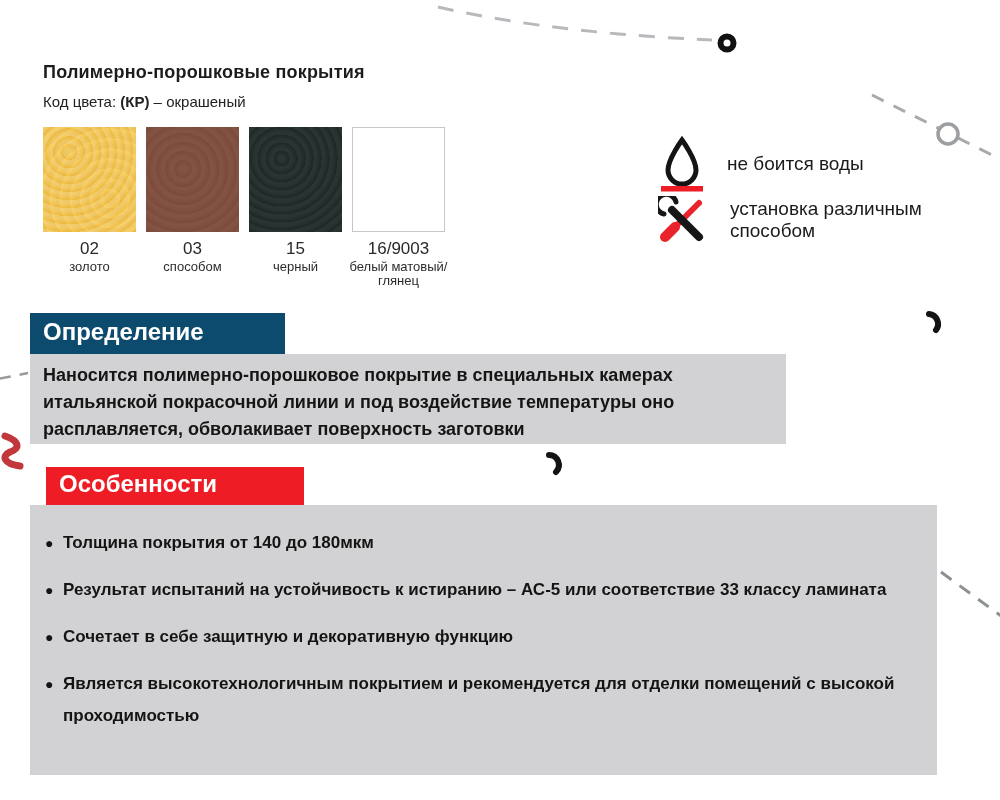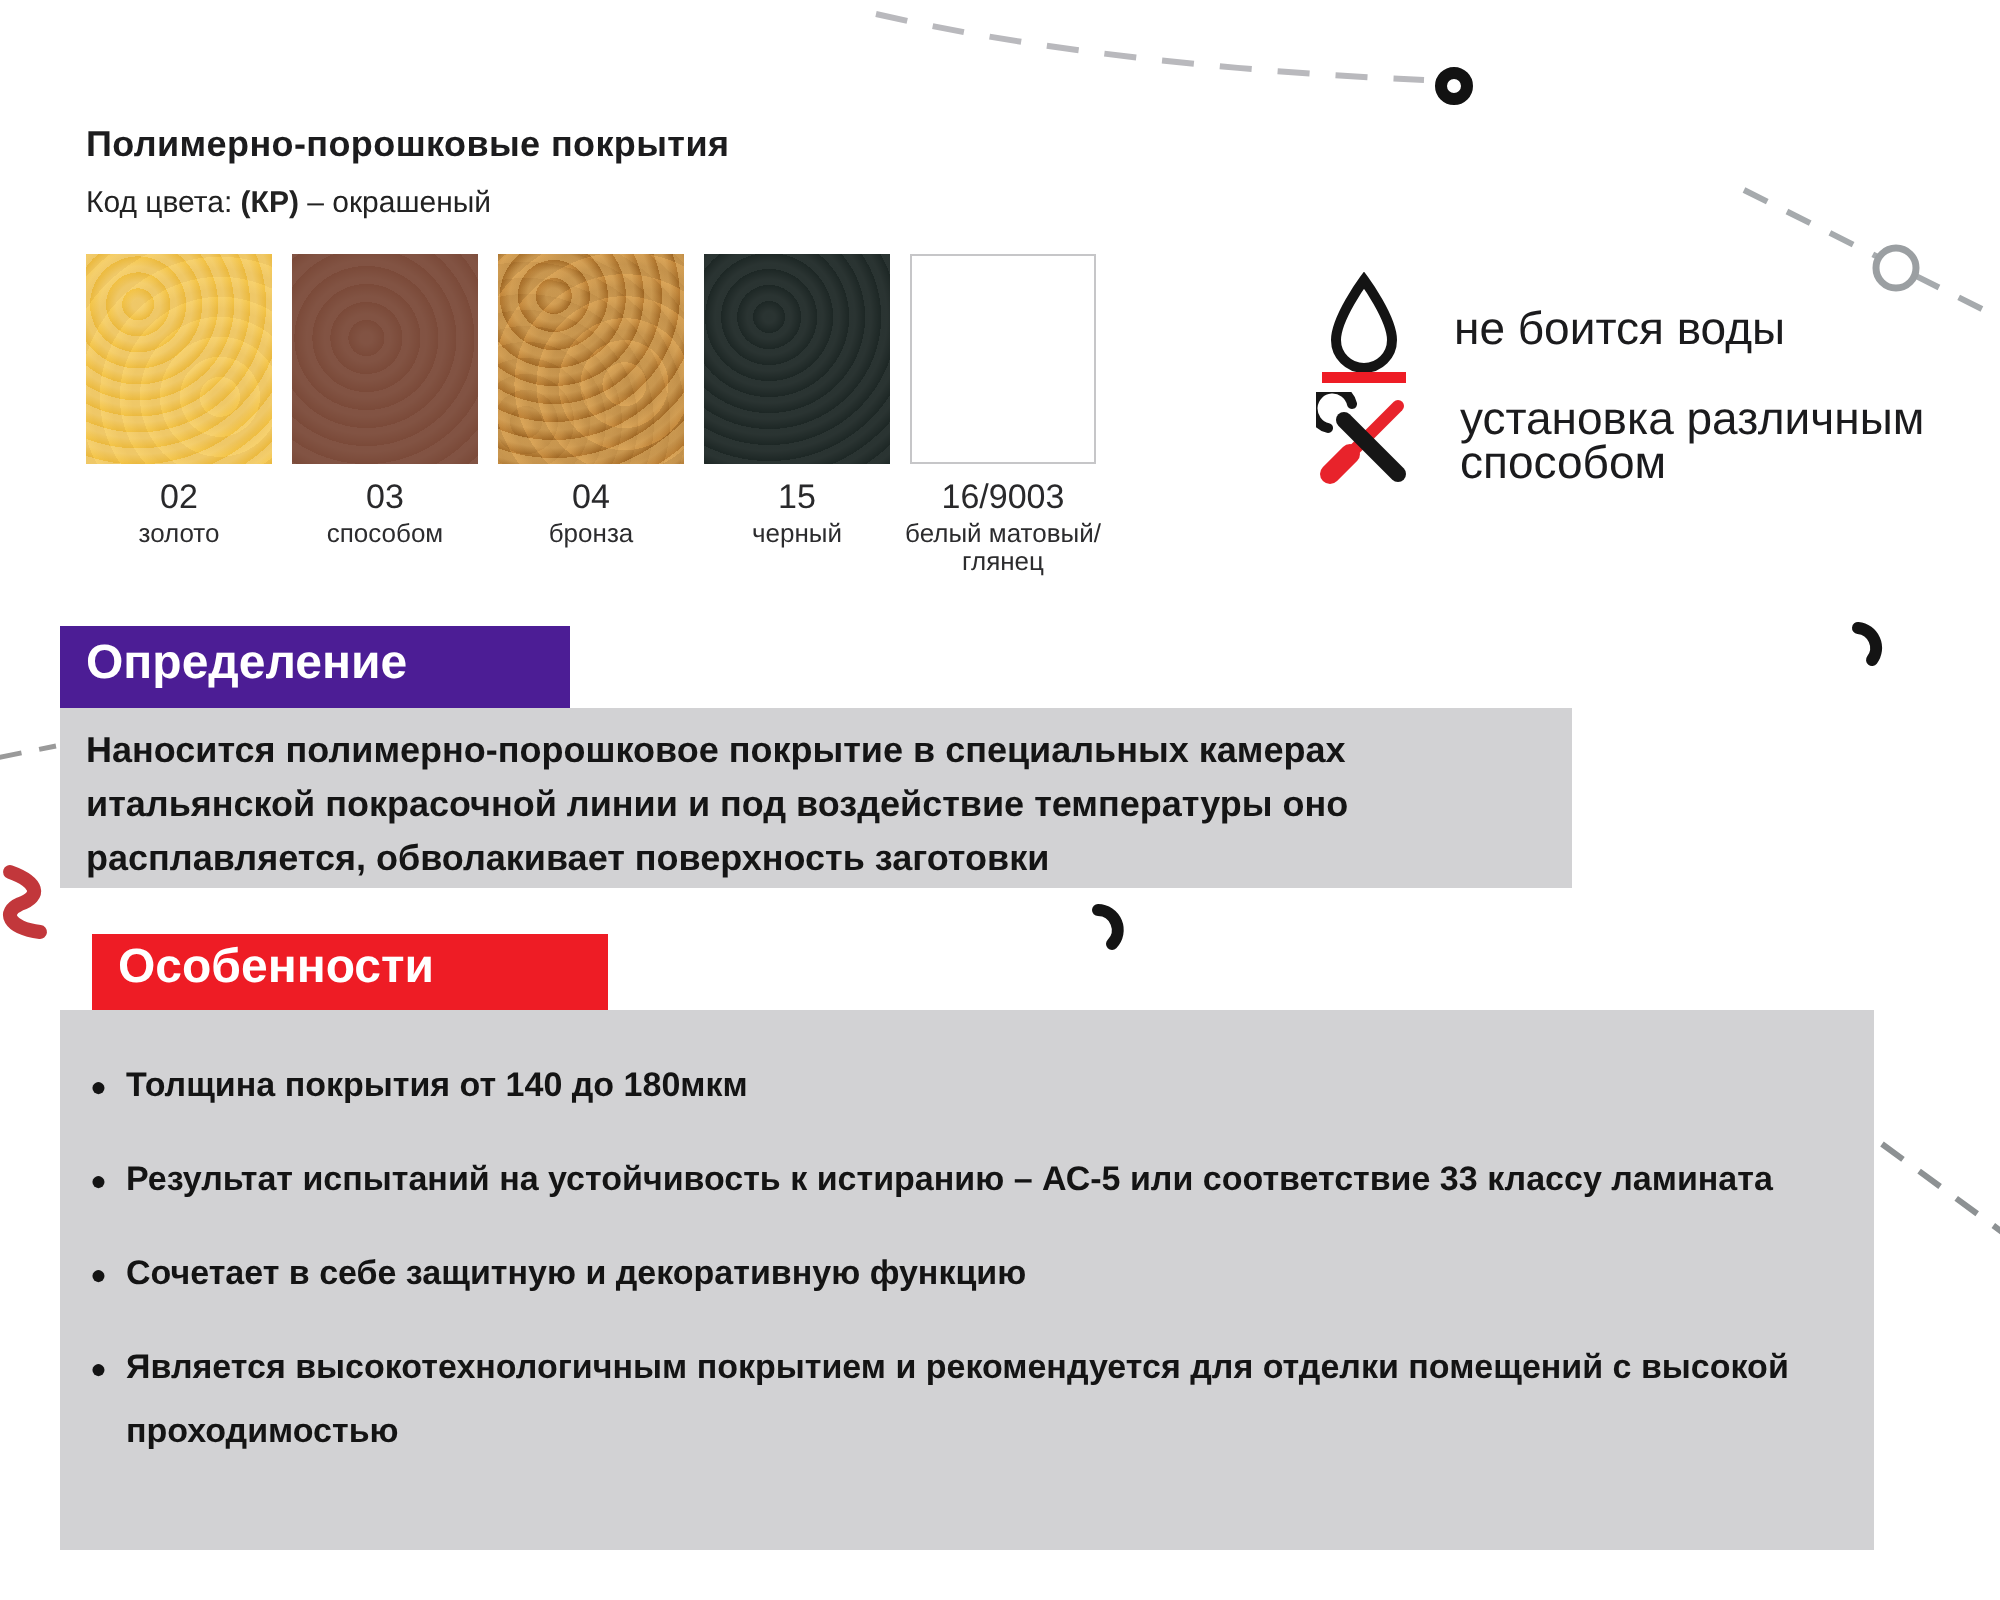--- a/index.html
+++ b/index.html
@@ -31,21 +31,21 @@
   .tex-dark { background-image:
       repeating-radial-gradient(circle at 35% 30%, rgba(255,255,255,.06) 0 3px, rgba(0,0,0,0) 8px); }
   .swatch-label { width:125px; margin-left:-16px; text-align:center; margin-top:7px; }
   .swatch-code { font-size:17px; font-weight:500; color:#29292b; line-height:19px; }
   .swatch-name { font-size:13px; color:#2c2c2e; line-height:14px; margin-top:2px; }
 
   
   .icon-row { position:absolute; display:flex; align-items:center; gap:24px; }
   .icon-row-1 { left:661px; top:136px; }
   .icon-row-2 { left:658px; top:196px; }
-  .icon-label { font-size:23px; font-weight:500; color:#1b1b1d; line-height:22px; }
+  .icon-label { font-size:19px; font-weight:500; color:#1b1b1d; line-height:22px; }
   .icon-label.wrap { width:238px; }
   .glyph { flex:0 0 auto; }
 
   
   .sec-head { position:absolute; left:30px; height:41px; display:flex; align-items:center;
               padding:0 14px 4px 13px; color:#fff; font-size:24px; font-weight:700; }
   .sec-head-1 { top:313px; width:255px; }
   .sec-head-2 { top:467px; width:258px; height:38px;margin-left:16px; }
   .gray-block { position:absolute; left:30px; }
   .gray-1 { top:354px; width:756px; height:90px; padding:8px 14px 0 13px;
@@ -90,29 +90,20 @@
     <div class="swatch-cell">
       <div class="swatch-box" style="background-color: rgb(123, 74, 57);">
           <div class="tex tex-choc"></div>
         </div>
       <div class="swatch-label">
         <div class="swatch-code">03</div>
         <div class="swatch-name">способом</div>
       </div>
     </div>
     <div class="swatch-cell">
-      <div class="swatch-box" style="background-color: rgb(181, 120, 46);">
-          <div class="tex tex-bronze"></div>
-        </div>
-      <div class="swatch-label">
-        <div class="swatch-code">04</div>
-        <div class="swatch-name">бронза</div>
-      </div>
-    </div>
-    <div class="swatch-cell">
       <div class="swatch-box" style="background-color: rgb(29, 39, 37);">
           <div class="tex tex-dark"></div>
         </div>
       <div class="swatch-label">
         <div class="swatch-code">15</div>
         <div class="swatch-name">черный</div>
       </div>
     </div>
     <div class="swatch-cell">
       <div class="swatch-box bordered" style="background-color: rgb(255, 255, 255);"></div>
@@ -134,21 +125,21 @@
   <div class="icon-row icon-row-2">
     <svg class="glyph" width="48" height="48" viewBox="0 0 48 48">
       <line x1="7" y1="41" x2="41" y2="7" stroke="#E8232B" stroke-width="6" stroke-linecap="round"></line>
       <line x1="7" y1="41" x2="17" y2="31" stroke="#E8232B" stroke-width="10" stroke-linecap="round"></line>
       <path d="M18,6 A10,10 0 1 0 6,18" fill="none" stroke="#161616" stroke-width="5" stroke-linecap="round"></path>
       <line x1="14" y1="14" x2="41" y2="41" stroke="#161616" stroke-width="8" stroke-linecap="round"></line>
     </svg>
     <div class="icon-label wrap">установка различным способом</div>
   </div>
 
-  <div class="sec-head sec-head-1" style="background-color: #4c1d95;">
+  <div class="sec-head sec-head-1" style="background-color: #0c4a6e;">
     <span>Определение</span>
   </div>
   <div class="gray-block gray-1" style="background-color: rgb(210, 210, 212);">
     <span>Наносится полимерно-порошковое покрытие в специальных камерах итальянской покрасочной линии и под воздействие температуры оно расплавляется, обволакивает поверхность заготовки</span>
   </div>
 
   <div class="sec-head sec-head-2" style="background-color: rgb(238, 28, 37);">
     <span>Особенности</span>
   </div>
   <div class="gray-block gray-2" style="background-color: rgb(210, 210, 212);">

